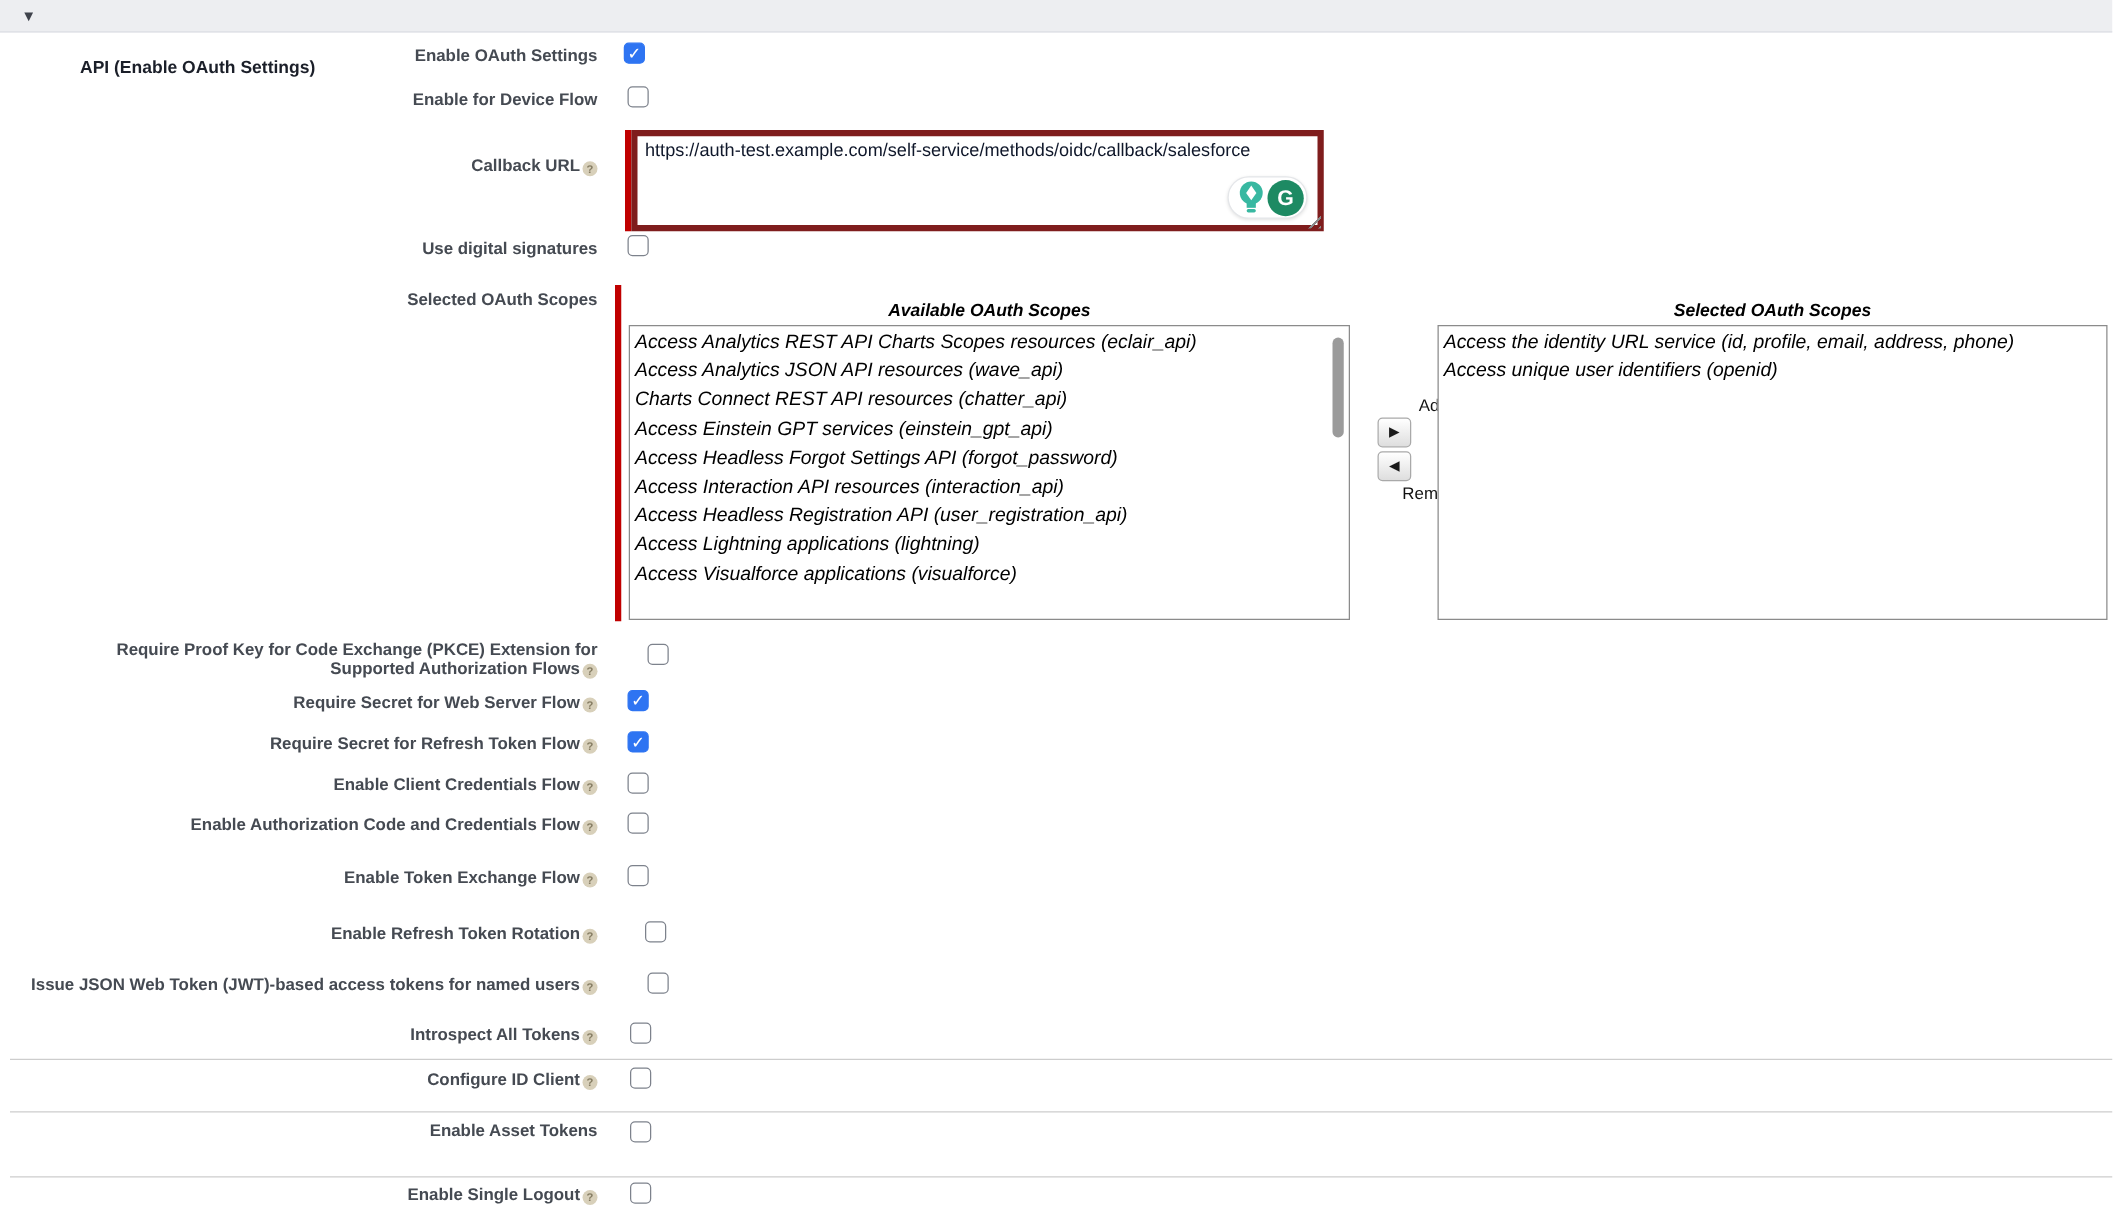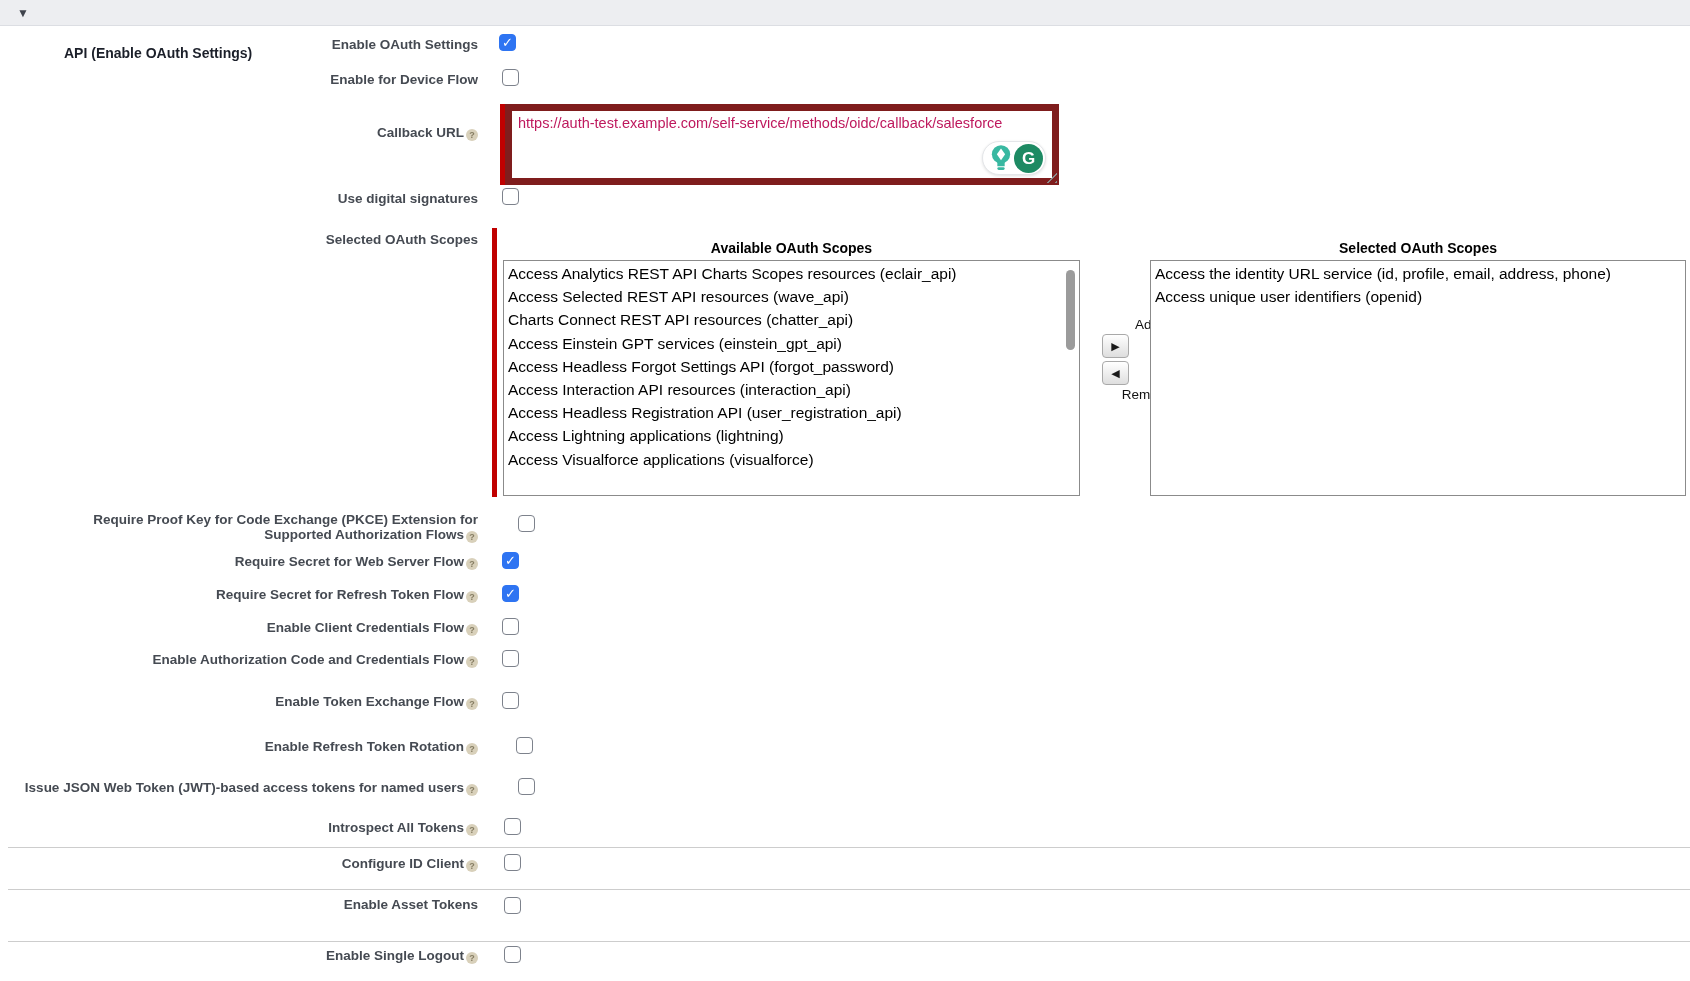--- a/index.html
+++ b/index.html
@@ -40,23 +40,23 @@
   }
   .cb.checked { background:#2e74f2; border-color:#2e74f2; }
   .cb.checked::after {
     content:"\2713"; display:block; color:#fff; font-weight:bold;
     font-size:13px; line-height:15px; text-align:center;
   }
   .req-bar { position:absolute; width:5px; background:#c00000; }
   
   .ta-wrap { position:absolute; left:505px; top:0; width:554px; height:81px; }
   .ta-wrap textarea {
-    width:100%; height:100%; resize:none; border:7px solid #7f1d1d;
+    width:100%; height:100%; resize:none; border:5px solid #7f1d1d;
     font-family:"Liberation Sans","DejaVu Sans",sans-serif; font-size:14.5px;
-    color:#be185d; padding:4px 6px; outline:none; overflow:hidden;
+    color:#0f172a; padding:4px 6px; outline:none; overflow:hidden;
   }
   .grammarly {
     position:absolute; right:13px; bottom:10px; width:64px; height:34px;
     background:#fff; border:1px solid #e4e6e9; border-radius:17px;
     box-shadow:0 1px 3px rgba(0,0,0,0.12); display:flex; align-items:center;
     padding-left:7px; cursor:pointer;
   }
   .bulb { width:22px; height:28px; }
   .g-badge {
     position:absolute; right:2px; top:2px; width:29px; height:29px; border-radius:50%;
@@ -66,21 +66,21 @@
   .resize-handle {
     position:absolute; right:2px; bottom:2px; width:12px; height:12px; cursor:nwse-resize;
     background:repeating-linear-gradient(135deg, transparent 0 4px, #8a8a8a 4px 5.5px);
     clip-path:polygon(100% 0, 100% 100%, 0 100%);
   }
   
   .scope-header {
     position:absolute; top:12px; width:100%; text-align:center;
     font-size:14px; font-weight:bold; color:#000;
   }
-  .scope-col { position:absolute; top:0; height:270px; }
+  .scope-col { position:absolute; top:0; height:270px;font-style:italic; }
   .listbox {
     position:absolute; top:32px; left:0; right:0; height:236px;
     border:1px solid #8b8b8b; background:#fff; overflow:hidden; padding-top:1px;
   }
   .option {
     font-size:15.5px; line-height:23.2px; color:#000; padding-left:4px;
     white-space:nowrap; cursor:default;
   }
   .scroll-thumb {
     position:absolute; right:4px; top:9px; width:9px; height:80px;
@@ -139,21 +139,21 @@
 
 <div class="frow" style="top:228px">
   <span class="flabel" style="top:4px">Selected OAuth Scopes</span>
   <span class="req-bar" style="left:492px; top:0; height:269px"></span>
 
   <div class="scope-col" style="left:503px; width:577px">
     <div class="scope-header">Available OAuth Scopes</div>
     <div class="listbox">
       <div class="scroll-thumb"></div>
     <div class="option">Access Analytics REST API Charts Scopes resources (eclair_api)</div>
-        <div class="option">Access Selected REST API resources (wave_api)</div>
+        <div class="option">Access Analytics JSON API resources (wave_api)</div>
         <div class="option">Charts Connect REST API resources (chatter_api)</div>
         <div class="option">Access Einstein GPT services (einstein_gpt_api)</div>
         <div class="option">Access Headless Forgot Settings API (forgot_password)</div>
         <div class="option">Access Interaction API resources (interaction_api)</div>
         <div class="option">Access Headless Registration API (user_registration_api)</div>
         <div class="option">Access Lightning applications (lightning)</div>
         <div class="option">Access Visualforce applications (visualforce)</div>
       </div>
   </div>
 

